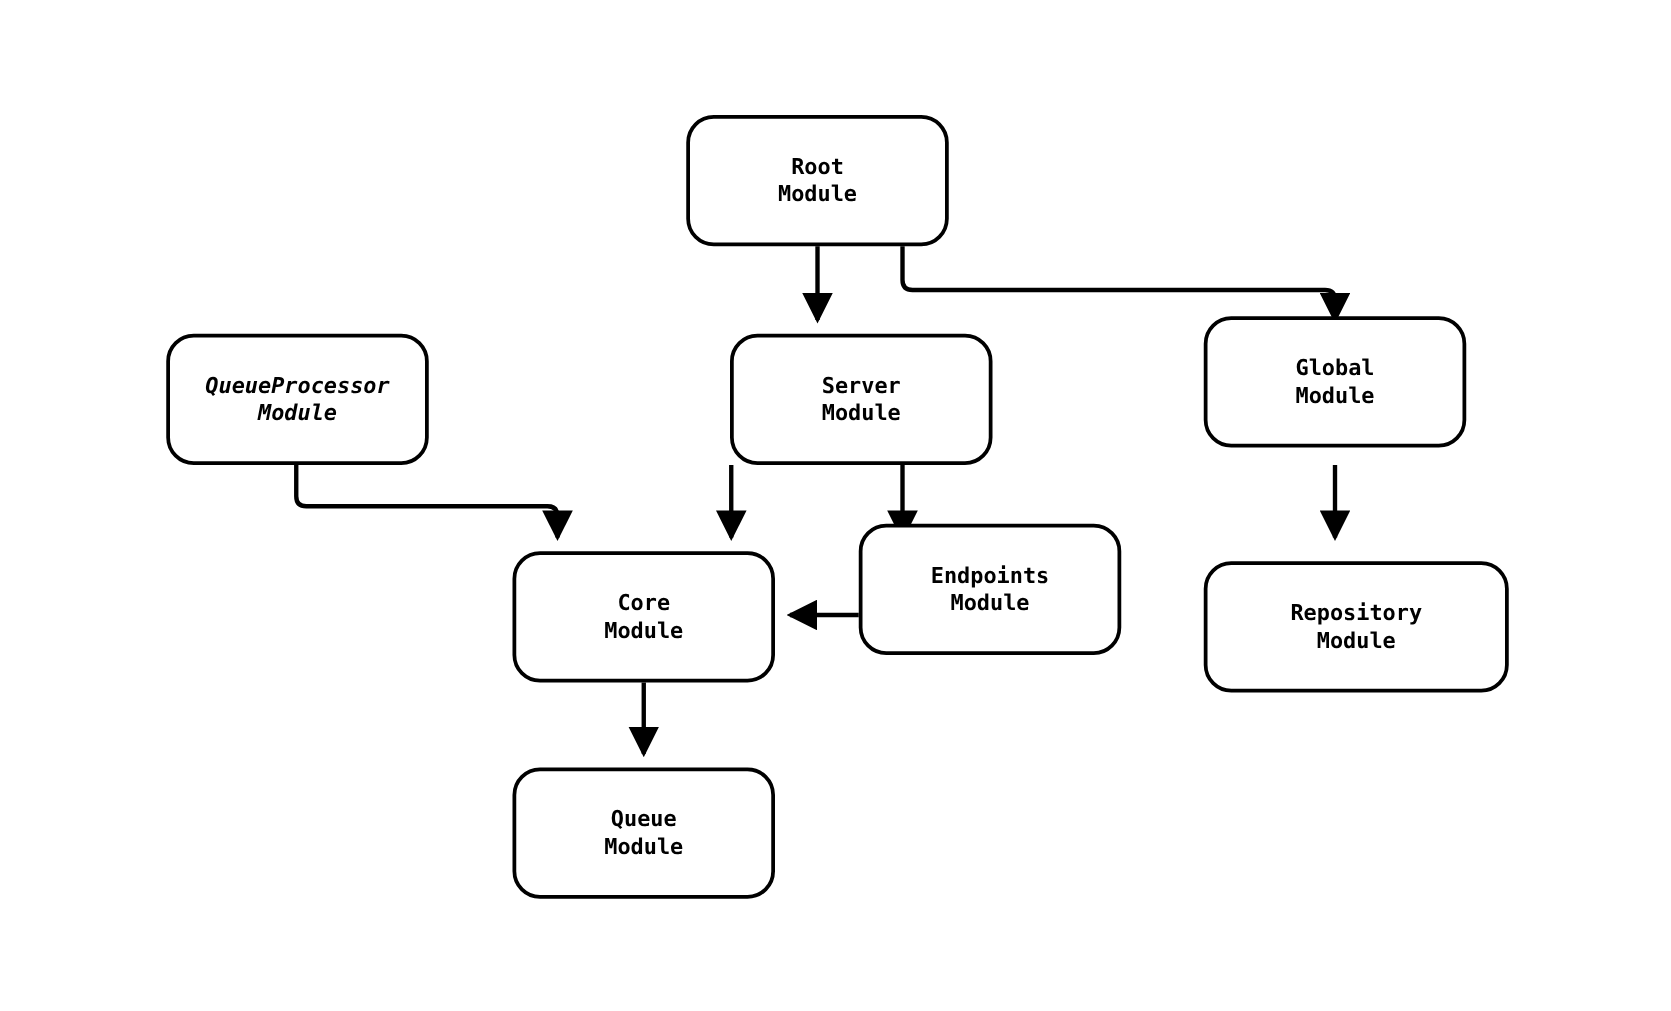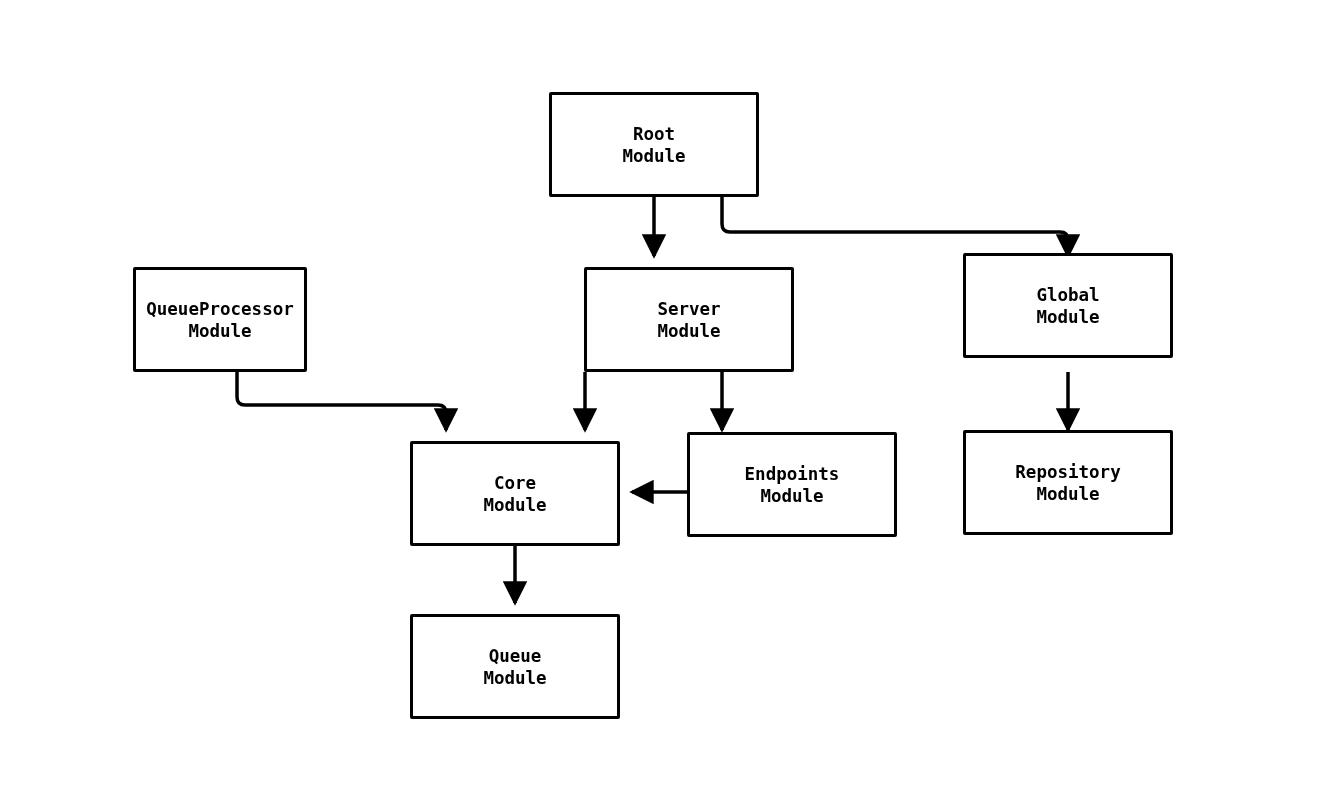--- a/index.html
+++ b/index.html
@@ -26,21 +26,21 @@
     top: 0;
     width: 1337px;
     height: 809px;
     pointer-events: none;
   }
   .node {
     position: absolute;
     box-sizing: border-box;
     background: #ffffff;
     border: 3.5px solid #000000;
-    border-radius: 2px;
+    border-radius: 22px;
     display: flex;
     flex-direction: column;
     align-items: center;
     justify-content: center;
     z-index: 2;
   }
   .node-label {
     font-family: "DejaVu Sans Mono", "Liberation Mono", monospace;
     font-size: 17.5px;
     line-height: 22px;
@@ -78,46 +78,46 @@
     <path d="M 515 546 L 515 603" fill="none" stroke="#000000" stroke-width="3.5" marker-end="url(#arrowhead)"></path>
 
     <path d="M 1068 372 L 1068 430" fill="none" stroke="#000000" stroke-width="3.5" marker-end="url(#arrowhead)"></path>
   </svg>
 
   <div class="node" style="left:549px; top:92px; width:210px; height:105px;">
     <div class="node-label">Root
 Module</div>
   </div>
 
-  <div class="node" style="left:133px; top:267px; width:174px; height:105px;">
+  <div class="node" style="left:133px; top:267px; width:210px; height:105px;font-style:italic;">
     <div class="node-label">QueueProcessor
 Module</div>
   </div>
 
   <div class="node" style="left:549px; top:267px; width:210px; height:105px;margin-left:35px;">
     <div class="node-label">Server
 Module</div>
   </div>
 
   <div class="node" style="left:963px; top:253px; width:210px; height:105px;">
     <div class="node-label">Global
 Module</div>
   </div>
 
   <div class="node" style="left:410px; top:441px; width:210px; height:105px;">
     <div class="node-label">Core
 Module</div>
   </div>
 
-  <div class="node" style="left:687px; top:432px; width:210px; height:105px;">
+  <div class="node" style="left:687px; top:419px; width:210px; height:105px;">
     <div class="node-label">Endpoints
 Module</div>
   </div>
 
-  <div class="node" style="left:963px; top:430px; width:210px; height:105px;">
+  <div class="node" style="left:963px; top:449px; width:244px; height:105px;">
     <div class="node-label">Repository
 Module</div>
   </div>
 
   <div class="node" style="left:410px; top:614px; width:210px; height:105px;">
     <div class="node-label">Queue
 Module</div>
   </div>
 
 </div>

